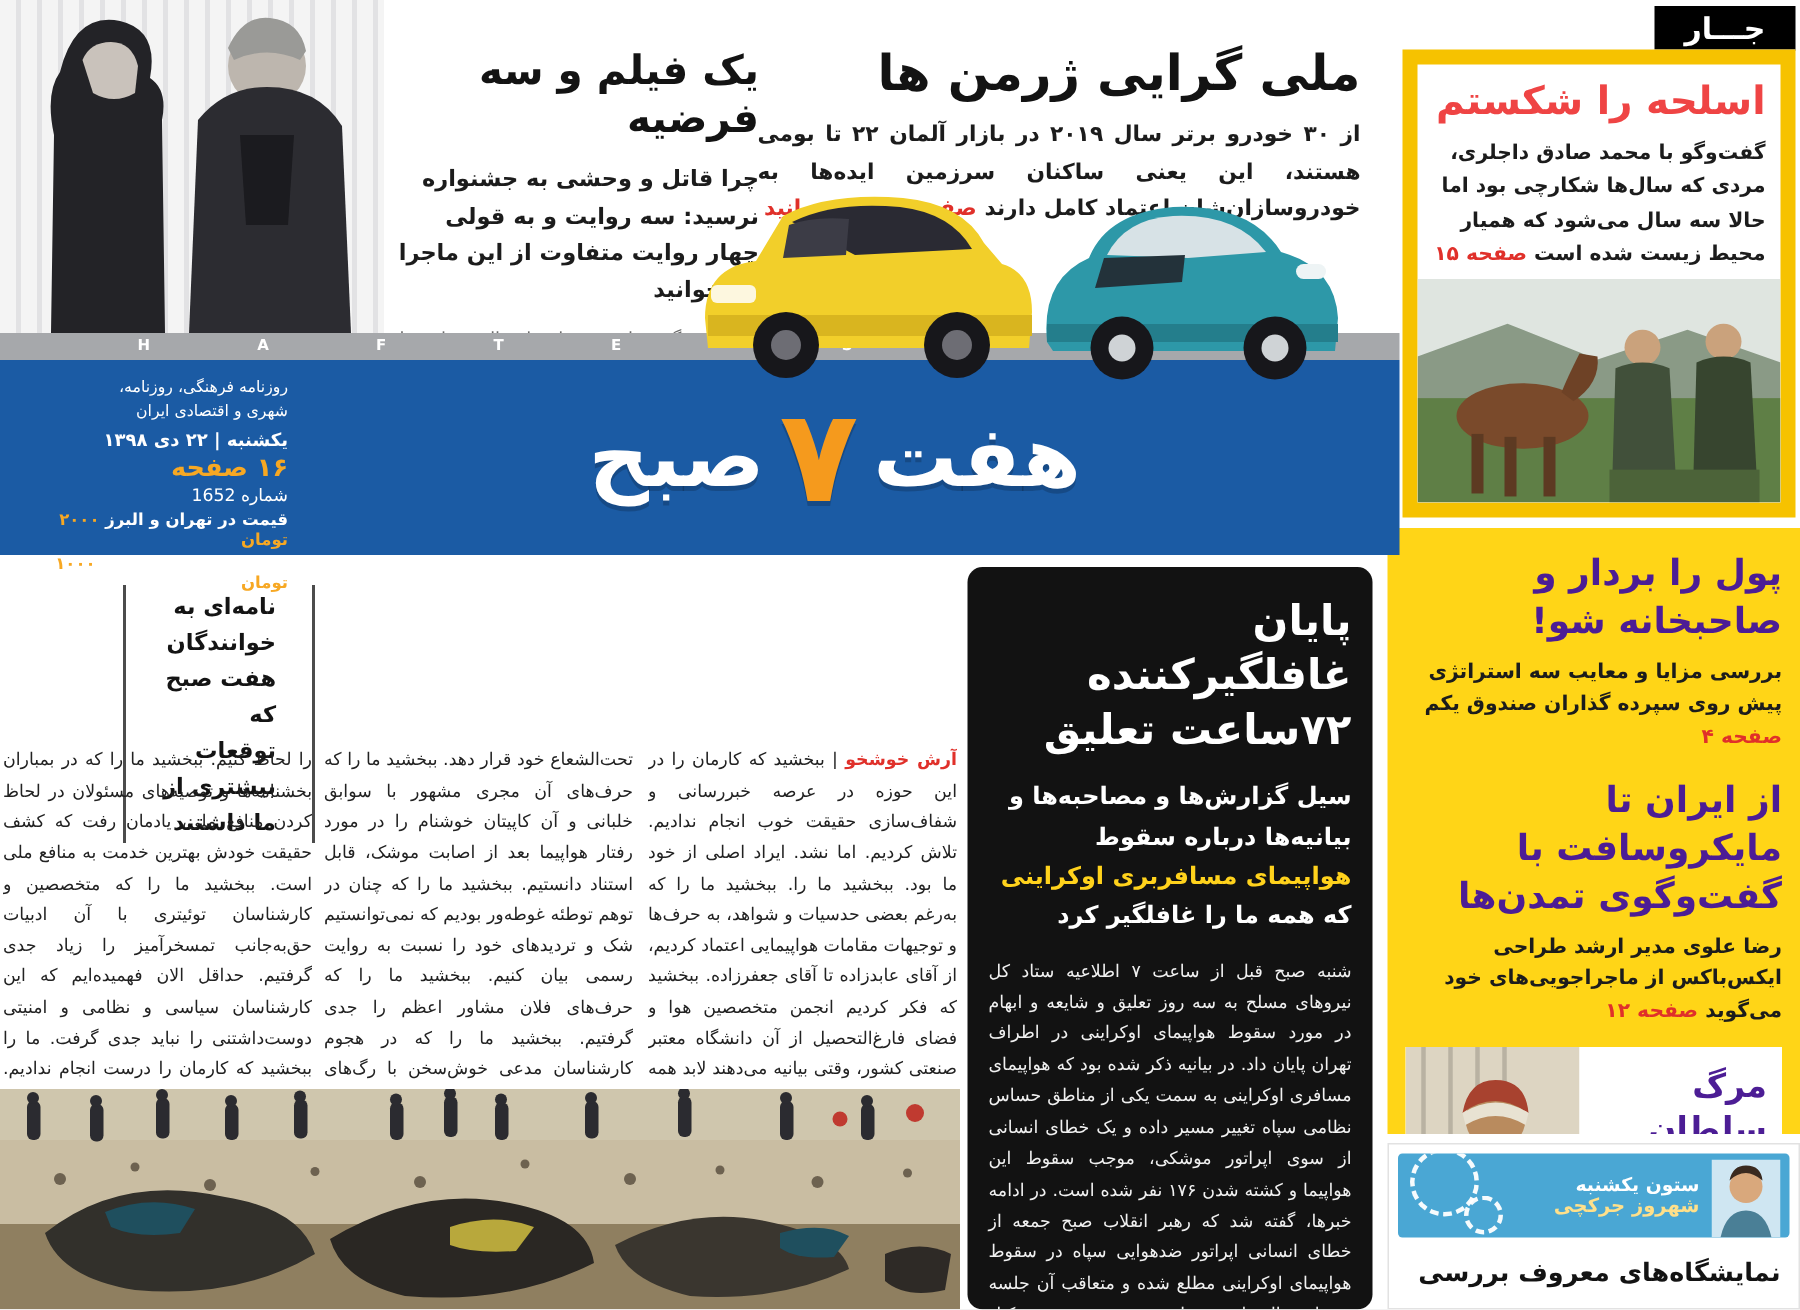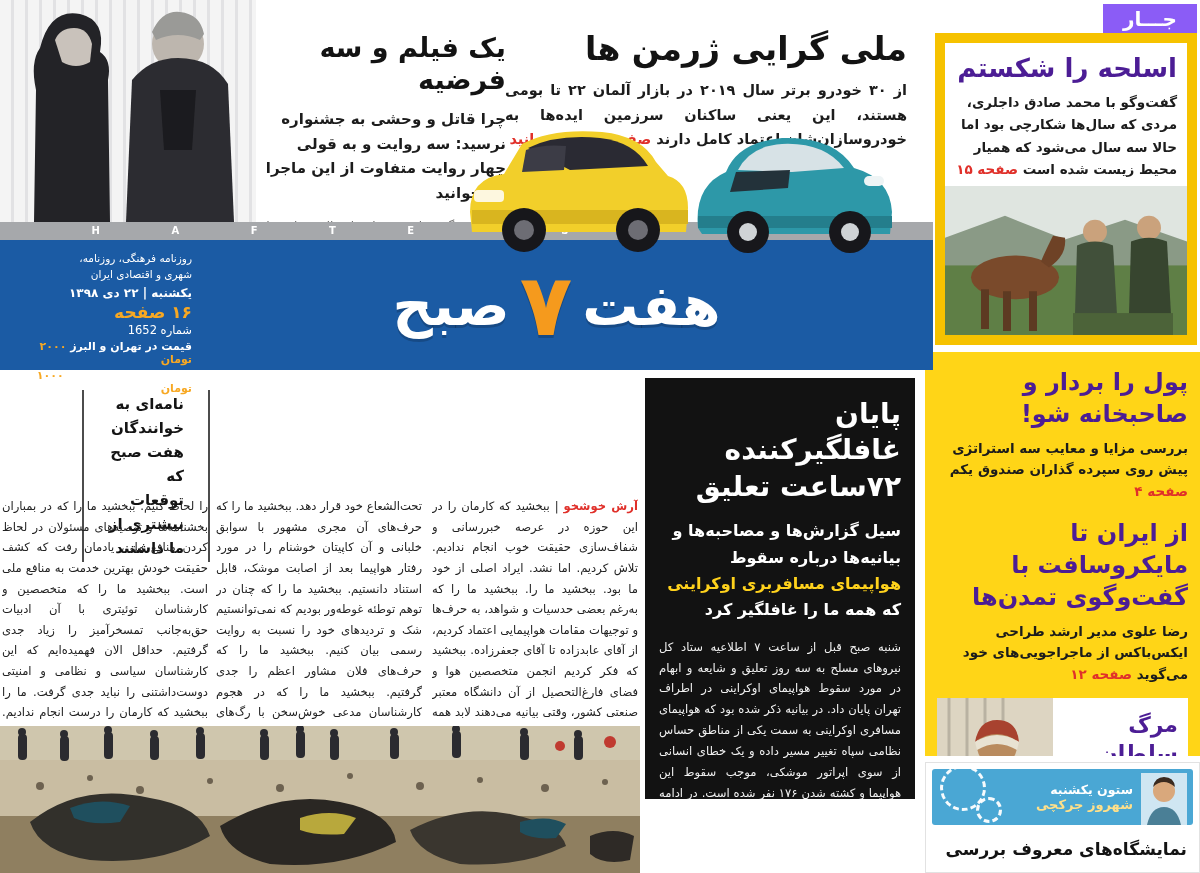--- a/index.html
+++ b/index.html
@@ -6,21 +6,21 @@
   html,body { background:#e9e9e9; }
   body { font-family:"DejaVu Sans", sans-serif; }
   .page {
     position:relative; width:1200px; height:873px; background:#fff;
     overflow:hidden; direction:rtl; margin:0 auto;
   }
   .abs { position:absolute; }
 
   
   .tag-pink {
-    left:1103px; top:4px; width:94px; height:30px; background:#8b5cf6;
+    left:1103px; top:4px; width:94px; height:30px; background:#000000;
     color:#fff; font-weight:bold; font-size:20px; text-align:center;
     line-height:30px; letter-spacing:2px; overflow:hidden;
   }
 
   
   .photo-film {
     left:0; top:0; width:256px; height:222px;
     background:repeating-linear-gradient(90deg,#f4f4f4 0 11px,#e2e2e4 11px 14px);
     overflow:hidden;
   }
@@ -38,21 +38,21 @@
   .art-cars .dek { margin-top:10px; font-size:14.5px; font-weight:700; color:#1c1c1c; line-height:1.7; text-align:justify; }
 
   .cars-svg { left:452px; top:116px; width:456px; height:152px; z-index:6; }
 
   
   .box-gun {
     left:935px; top:33px; width:262px; height:312px; background:#fff;
     border:10px solid #f6c200; display:flex; flex-direction:column; overflow:hidden;
   }
   .box-gun .inner { padding:10px 10px 6px; text-align:right; }
-  .box-gun .hl { font-size:26px; font-weight:800; color:#4c1d95; }
+  .box-gun .hl { font-size:26px; font-weight:800; color:#ef4444; }
   .box-gun .dek { margin-top:8px; font-size:13.5px; font-weight:700; line-height:1.65; color:#1c1c1c; }
   .box-gun .photo { flex:1; min-height:0; }
   .box-gun .photo svg { width:100%; height:100%; display:block; }
 
   
   .strip {
     left:0; top:222px; width:933px; height:18px; background:#a6a8ab;
     color:#fff; font-size:10px; font-weight:bold; line-height:18px;
     text-align:center; letter-spacing:34px; direction:ltr; overflow:hidden;
   }
@@ -95,22 +95,22 @@
     color:#d6261f; font-weight:800; font-size:74px; line-height:116px;
     text-align:center; white-space:nowrap; letter-spacing:-1px;
   }
 
   
   .crash-photo { left:0; top:726px; width:640px; height:147px; overflow:hidden; }
   .crash-photo svg { width:100%; height:100%; display:block; }
 
   
   .black-box {
-    left:645px; top:378px; width:270px; height:421px; background:#121212;
-    color:#fff; padding:18px 14px 0; text-align:right; overflow:hidden;
+    left:645px; top:378px; width:270px; height:495px; background:#121212;
+    color:#fff; padding:18px 14px 0; text-align:right; overflow:hidden;border-radius:10px;
   }
   .black-box .hl { font-size:28px; font-weight:800; line-height:1.3; }
   .black-box .dek { margin-top:13px; font-size:16px; font-weight:700; line-height:1.65; }
   .black-box .dek .yellow { color:#ffd21c; }
   .black-box .body { margin-top:13px; font-size:11.6px; line-height:1.8; text-align:justify; color:#f1f1f1; }
 
   
   .sidebar-yellow {
     left:925px; top:352px; width:275px; height:404px; background:#ffd517;
     padding:14px 12px 10px; text-align:right; overflow:hidden;

